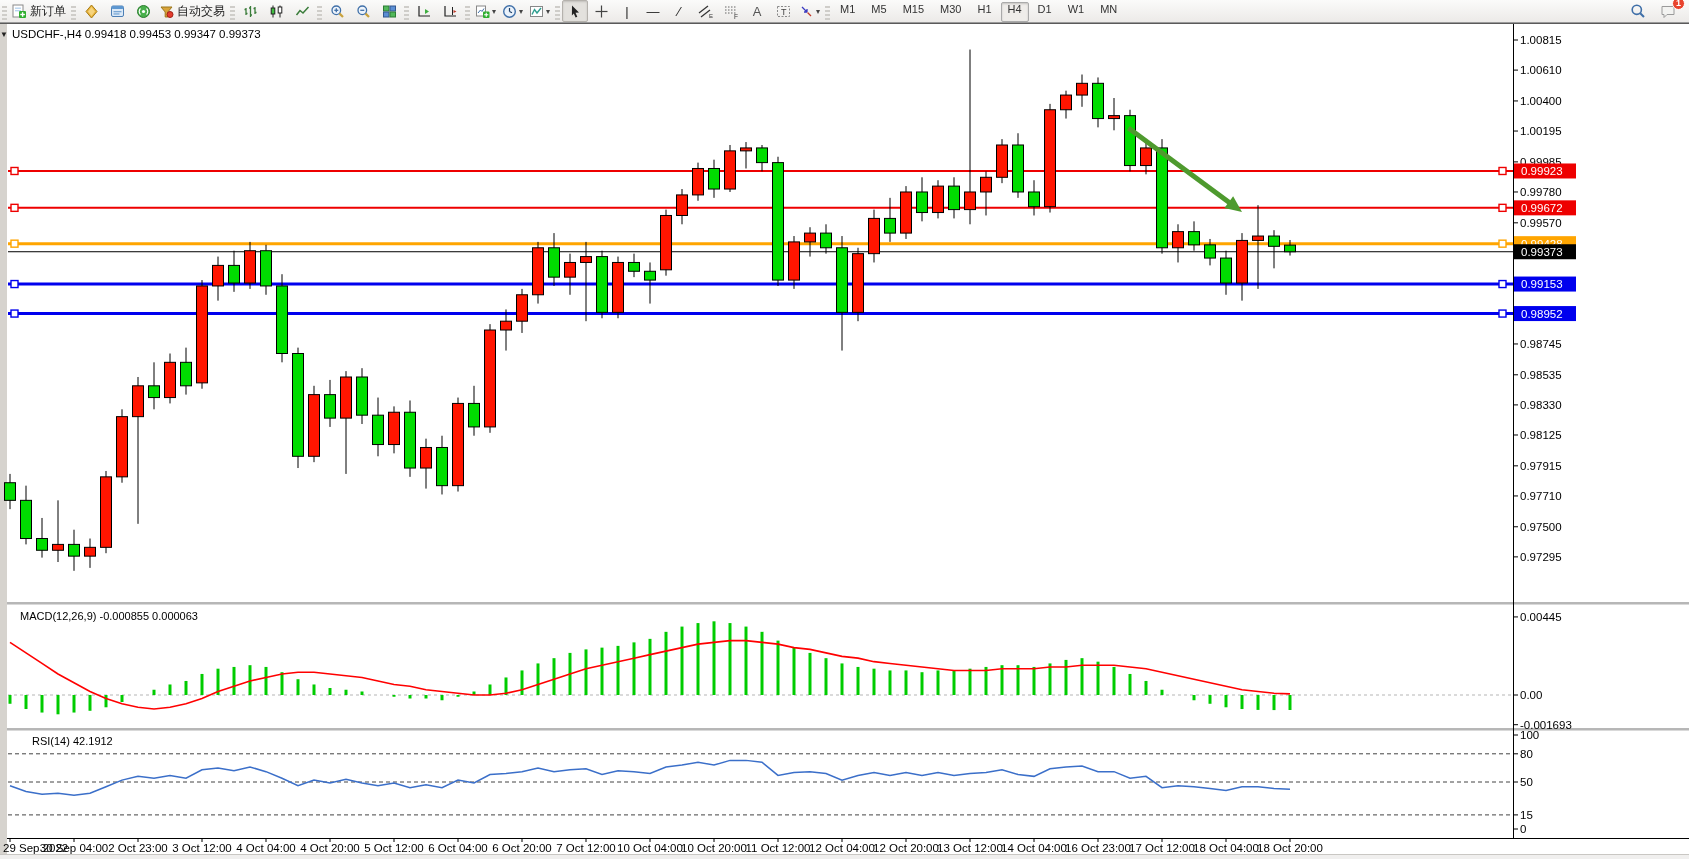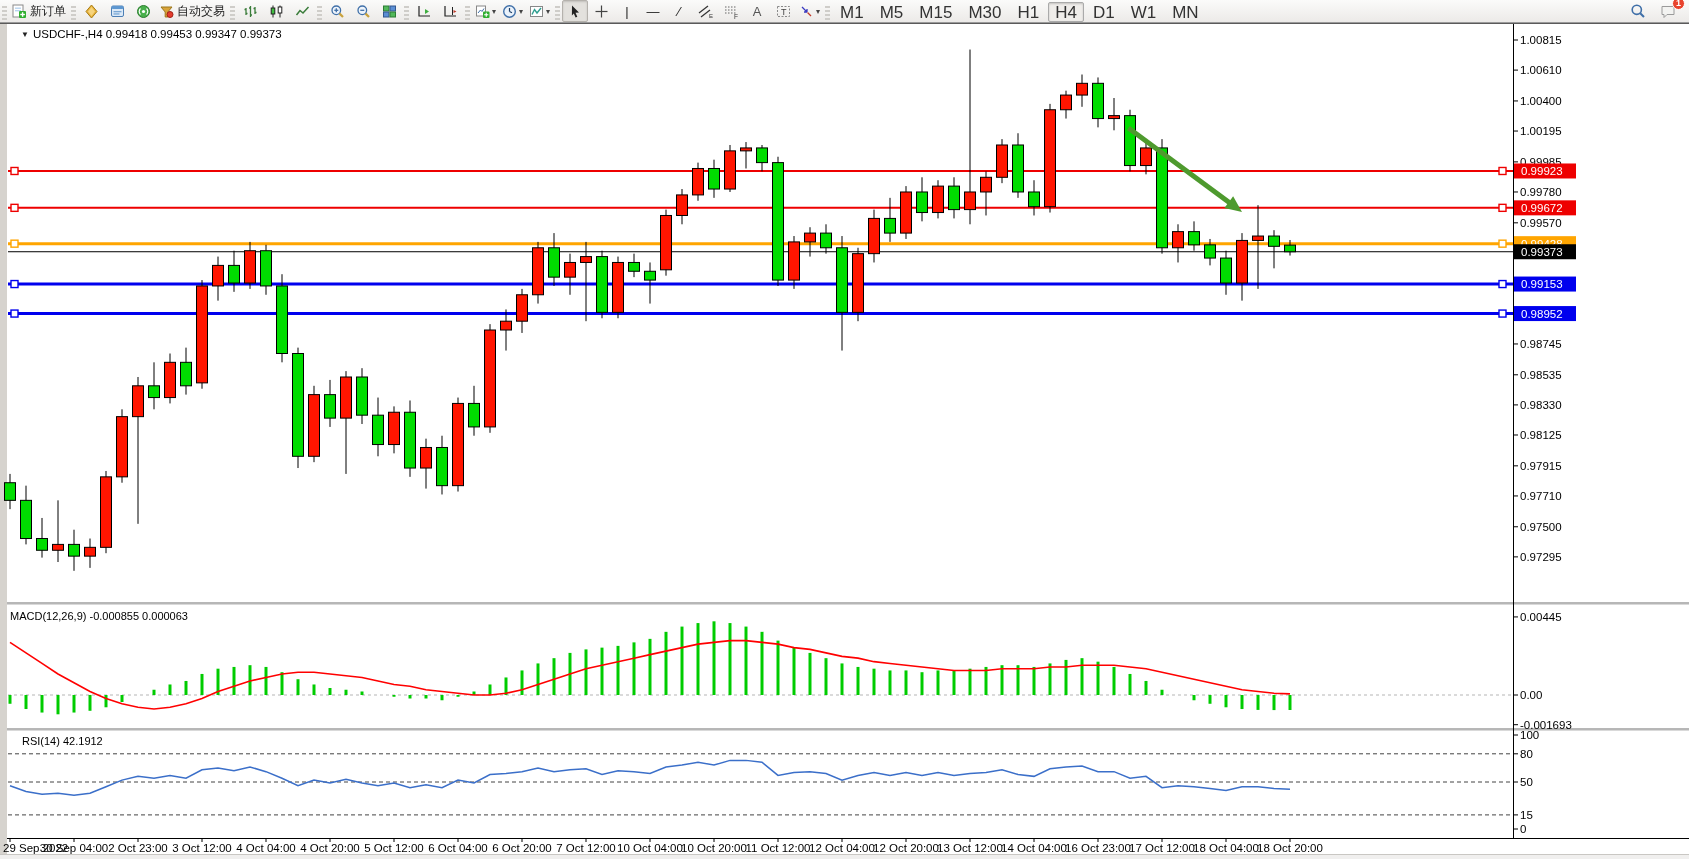--- a/index.html
+++ b/index.html
@@ -4,29 +4,29 @@
 <style>
   html,body{margin:0;padding:0;background:#f0efee;font-family:"Liberation Sans",sans-serif;}
   #app{position:relative;width:1689px;height:859px;overflow:hidden;background:#fff;}
   
   #toolbar{position:absolute;left:0;top:0;width:1689px;height:22px;background:linear-gradient(#fbfbfa,#eceae8);border-bottom:1px solid #9a9a9a;z-index:5;display:flex;align-items:flex-end;font-size:12px;color:#222;}
   .tb-grip{width:5px;height:16px;margin:0 2px;background:repeating-linear-gradient(#cfcdc9 0 2px,transparent 2px 4px);flex:none;}
   .tb-btn{height:20px;min-width:20px;display:flex;align-items:center;justify-content:center;padding:0 2px;border:1px solid transparent;border-radius:2px;flex:none;cursor:default;}
   .tb-btn.pressed{background:#e3e1dd;border-color:#b5b2ad;box-shadow:inset 0 1px 2px rgba(0,0,0,.15);}
   .tb-btn .lbl{margin-left:3px;white-space:nowrap;}
   .tb-caret{font-size:8px;color:#444;margin-left:2px;}
-  .tf-btn{height:18px;padding:0 6px;font-size:17px;color:#333;border:1px solid transparent;border-radius:2px;margin:0 1px;flex:none;}
+  .tf-btn{height:18px;padding:0 6px;font-size:11px;color:#333;border:1px solid transparent;border-radius:2px;margin:0 1px;flex:none;}
   .tf-btn.active{background:#efedea;border-color:#aaa;box-shadow:inset 0 1px 2px rgba(0,0,0,.18);}
   .tb-right{margin-left:auto;display:flex;align-items:center;margin-right:8px;}
   .badge{position:absolute;right:-5px;top:-4px;background:#e8432d;color:#fff;border-radius:8px;font-size:9px;line-height:11px;min-width:11px;text-align:center;font-weight:bold;border:1px solid #fff;}
   .glyph{font-size:13px;line-height:13px;}
   
-  .ohlc-title{position:absolute;left:21px;top:28px;font-size:11.5px;color:#000;z-index:3;}
+  .ohlc-title{position:absolute;left:0;top:28px;font-size:11.5px;color:#000;z-index:3;}
   .ohlc-title .tri{font-size:8px;vertical-align:1px;margin-right:4px;color:#222;}
-  .ind-label{position:absolute;left:10px;font-size:11px;color:#000;z-index:3;}
+  .ind-label{position:absolute;left:20px;font-size:11px;color:#000;z-index:3;}
   #status-strip{position:absolute;left:0;bottom:0;width:1689px;height:4px;background:#f0efee;border-top:1px solid #c9c7c3;z-index:4;}
   svg text{font-family:"Liberation Sans",sans-serif;}
 </style>
 </head>
 <body>
 
 <div id="app">
 
   <svg id="chart-svg" width="1689" height="859" viewBox="0 0 1689 859" style="position:absolute;left:0;top:0;z-index:1;">
       <rect x="0" y="23" width="1689" height="836" fill="#ffffff"></rect>

